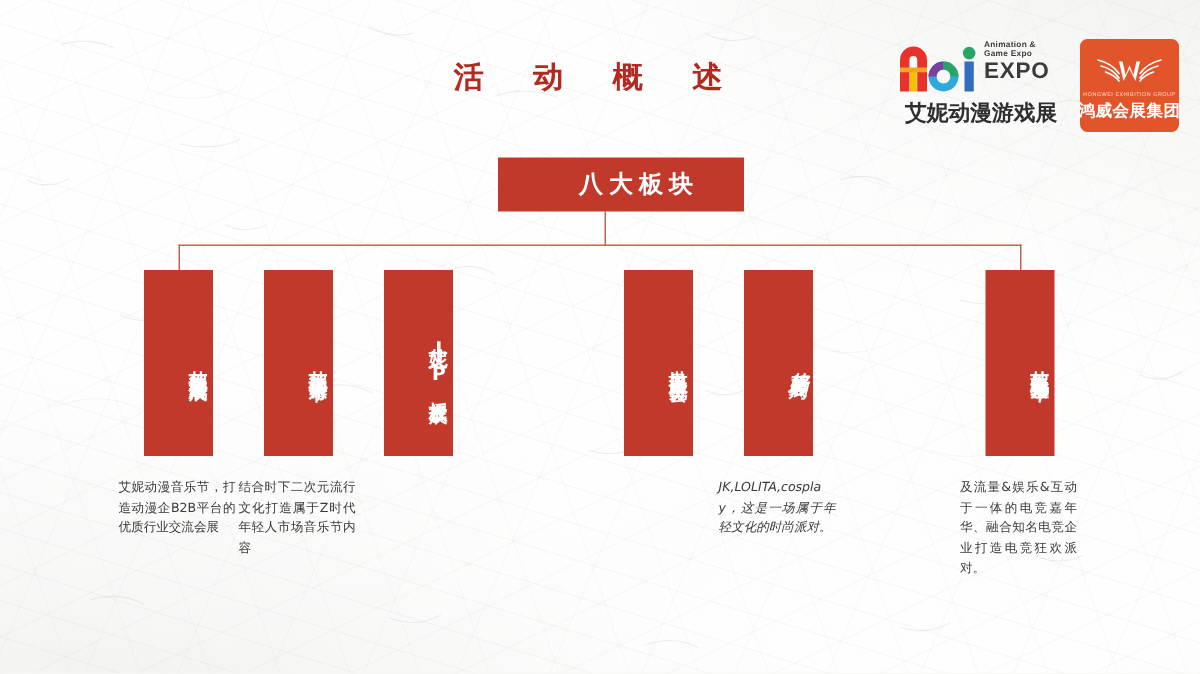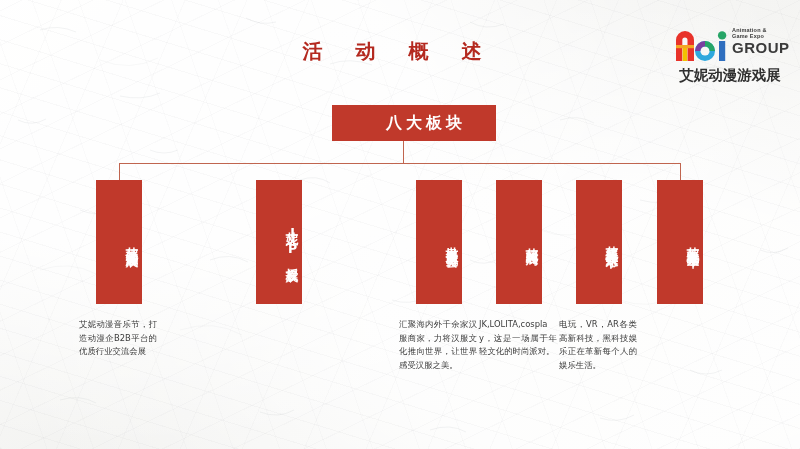--- a/index.html
+++ b/index.html
@@ -151,63 +151,78 @@
           <circle cx="31" cy="23" r="4.6" fill="#f7f7f5"></circle>
           <path d="M21 23 a10 10 0 0 1 10 -10 L31 18.4 a4.6 4.6 0 0 0 -4.6 4.6 Z" fill="#7a3fa0"></path>
           <path d="M31 13 a10 10 0 0 1 10 10 L35.6 23 a4.6 4.6 0 0 0 -4.6 -4.6 Z" fill="#27a567"></path>
 
           <rect x="45" y="13" width="6.2" height="20" fill="#2f6fbf"></rect>
           <circle cx="48.1" cy="7.4" r="4.2" fill="#27a567"></circle>
         </svg>
         <div class="aoi-txt">
           <div class="aoi-en1">Animation &amp;</div>
           <div class="aoi-en2">Game Expo</div>
-          <div class="aoi-expo">GROUP</div>
+          <div class="aoi-expo">EXPO</div>
         </div>
       </div>
       <div class="aoi-cn">艾妮动漫游戏展</div>
     </div>
 
+    <div class="hw-logo">
+      <svg width="46" height="26" viewBox="0 0 46 26">
+        <g fill="none" stroke="#ffffff" stroke-width="1.1" stroke-linecap="round">
+          <path d="M2 6 q9 2 14 9"></path>
+            <path d="M4 10 q8 2 12 8"></path>
+            <path d="M7 14 q6 2 9 6"></path>
+          <path d="M44 6 q-9 2 -14 9"></path>
+            <path d="M42 10 q-8 2 -12 8"></path>
+            <path d="M39 14 q-6 2 -9 6"></path>
+        </g>
+        <path d="M16 7 L19 20 L23 12 L27 20 L30 7 L27.6 7 L25.6 16 L23 9.5 L20.4 16 L18.4 7 Z" fill="#ffffff"></path>
+      </svg>
+      <div class="hw-en">HONGWEI EXHIBITION GROUP</div>
+      <div class="hw-cn">鸿威会展集团</div>
+    </div>
 
   </div>
 
   <div class="root-box">八大板块</div>
 
   <div class="conn v-root"></div>
   <div class="conn h-bus"></div>
   <div class="conn v-first"></div>
   <div class="conn v-last"></div>
 
   <div class="cols">
 
     <div class="col" style="left:79px;">
       <div class="node">艾妮动漫游戏展</div>
       <div class="desc">艾妮动漫音乐节，打造动漫企B2B平台的优质行业交流会展</div>
     </div>
 
+    <div class="col" style="left:159px;">
+      <div class="node">艾妮动漫音乐节</div>
+      <div class="desc">结合时下二次元流行文化打造属于Z时代年轻人市场音乐节内容</div>
+    </div>
 
     <div class="col" style="left:239px;">
       <div class="node">艾妮IP授权展</div>
     </div>
 
 
     <div class="col" style="left:399px;">
       <div class="node">世界汉服博览会</div>
-      <div class="desc">汇聚海内外千余家汉服商家，力将汉服文化推向世界，让世界感受汉服之美。</div>
-    </div>
-
-    <div class="col" style="left:479px;">
+    </div>
+
+    <div class="col" style="left:479px;font-style:italic;">
       <div class="node">艾妮时装周</div>
       <div class="desc">JK,LOLITA,cosplay，这是一场属于年轻文化的时尚派对。</div>
     </div>
 
-    <div class="col" style="left:559px;">
-      <div class="node">艾妮黑科技娱乐节</div>
-      <div class="desc">电玩，VR，AR各类高新科技，黑科技娱乐正在革新每个人的娱乐生活。</div>
-    </div>
 
     <div class="col" style="left:640px;">
       <div class="node">艾妮电竞嘉年华</div>
+      <div class="desc">及流量&amp;娱乐&amp;互动于一体的电竞嘉年华、融合知名电竞企业打造电竞狂欢派对。</div>
     </div>
 
   </div>
 
 </div>
 
 </body></html>

